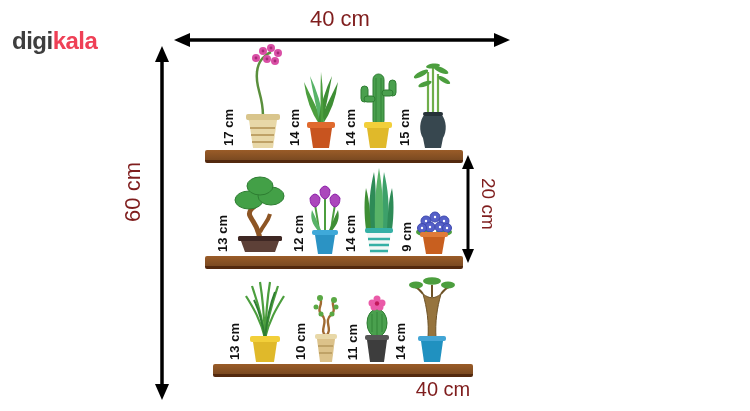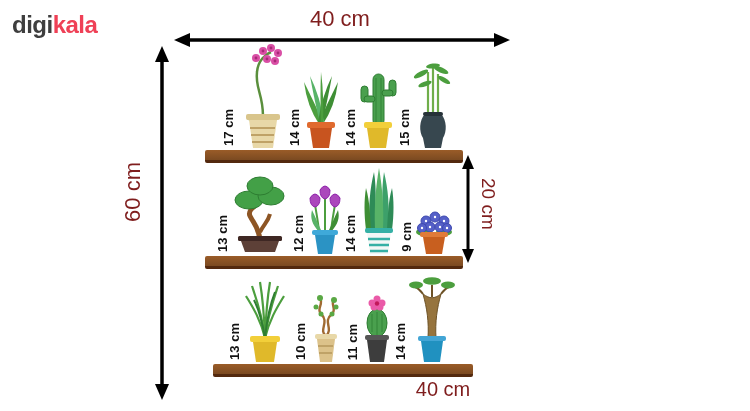--- a/index.html
+++ b/index.html
@@ -1,20 +1,20 @@
 <!DOCTYPE html>
 <html><head>
 <meta charset="utf-8">
 <style>
   html,body{margin:0;padding:0;background:#fff;}
   .canvas{position:relative;width:750px;height:411px;background:#ffffff;overflow:hidden;
           font-family:"Liberation Sans",sans-serif;color:#000;}
 
   
-  .logo{position:absolute;left:12px;top:11px;font-size:24px;font-weight:bold;letter-spacing:-0.5px;}
+  .logo{position:absolute;left:12px;top:27px;font-size:24px;font-weight:bold;letter-spacing:-0.5px;}
   .logo .digi{color:#3e3e3e;}
   .logo .kala{color:#ef4056;}
 
   
   .dim{position:absolute;font-weight:normal;color:#7f1d1d;}
   .dim-top{left:270px;top:6px;width:140px;text-align:center;font-size:22px;}
   .dim-left{left:120px;top:162px;font-size:22px;writing-mode:vertical-rl;transform:rotate(180deg);}
   .dim-right{left:477px;top:178px;font-size:19px;writing-mode:vertical-rl;}
   .dim-bottom{left:388px;top:378px;width:110px;text-align:center;font-size:20px;}
 

